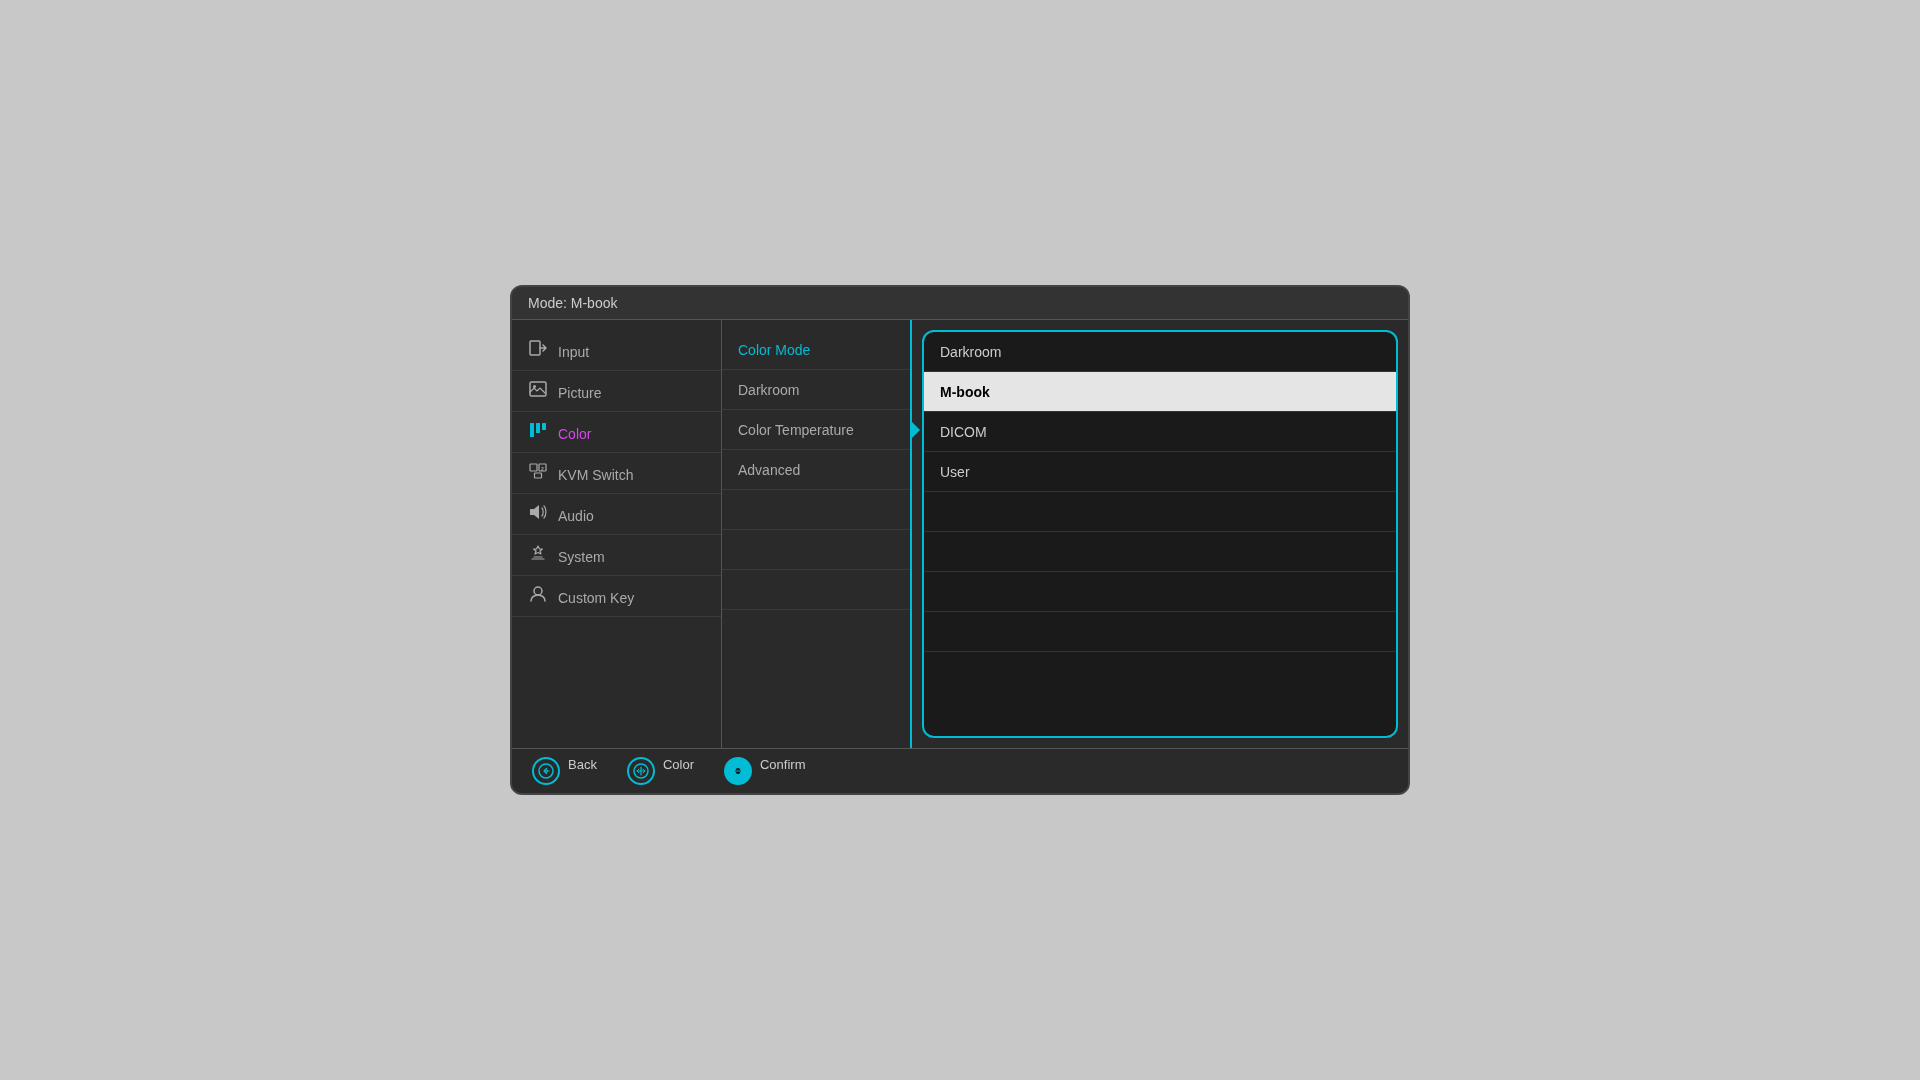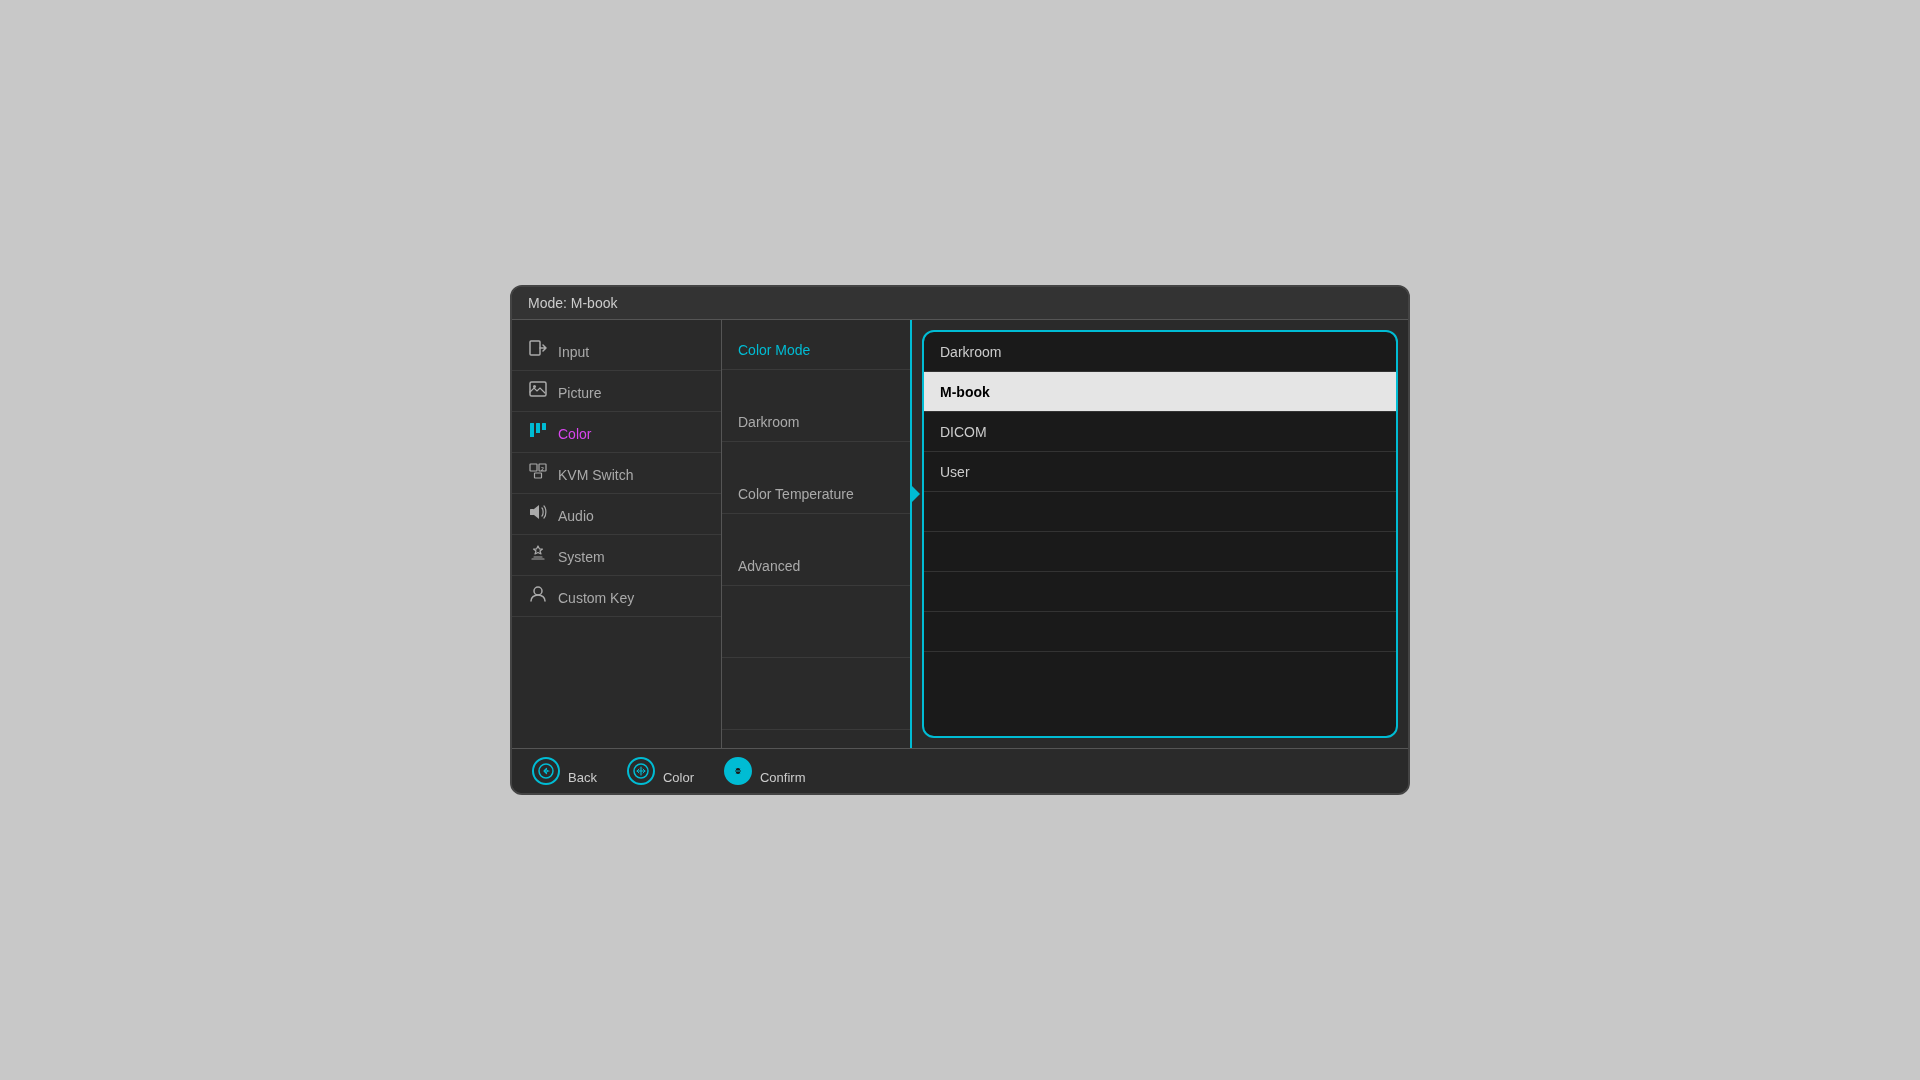--- a/index.html
+++ b/index.html
@@ -67,21 +67,20 @@
     
     .middle-col {
       width: 190px;
       background: #2a2a2a;
       display: flex;
       flex-direction: column;
       padding: 10px 0;
       border-right: 2px solid #00bcd4;
       flex-shrink: 0;
       position: relative;
-      gap: 32px;
     }
     .middle-item {
       display: flex;
       align-items: center;
       padding: 10px 16px;
       color: #aaa;
       font-size: 14px;
       cursor: pointer;
       border-bottom: 1px solid #3a3a3a;
       min-height: 40px;
@@ -133,21 +132,21 @@
       background: #2a2a2a;
       border-top: 1px solid #555;
       padding: 8px 20px;
       display: flex;
       align-items: center;
       gap: 30px;
       flex-shrink: 0;
     }
     .bottom-action {
       display: flex;
-      align-items: flex-end;
+      align-items: flex-start;
       gap: 8px;
       color: #ccc;
       font-size: 13px;
     }
     .nav-icon {
       width: 28px;
       height: 28px;
       border-radius: 50%;
       border: 2px solid #00bcd4;
       display: flex;

